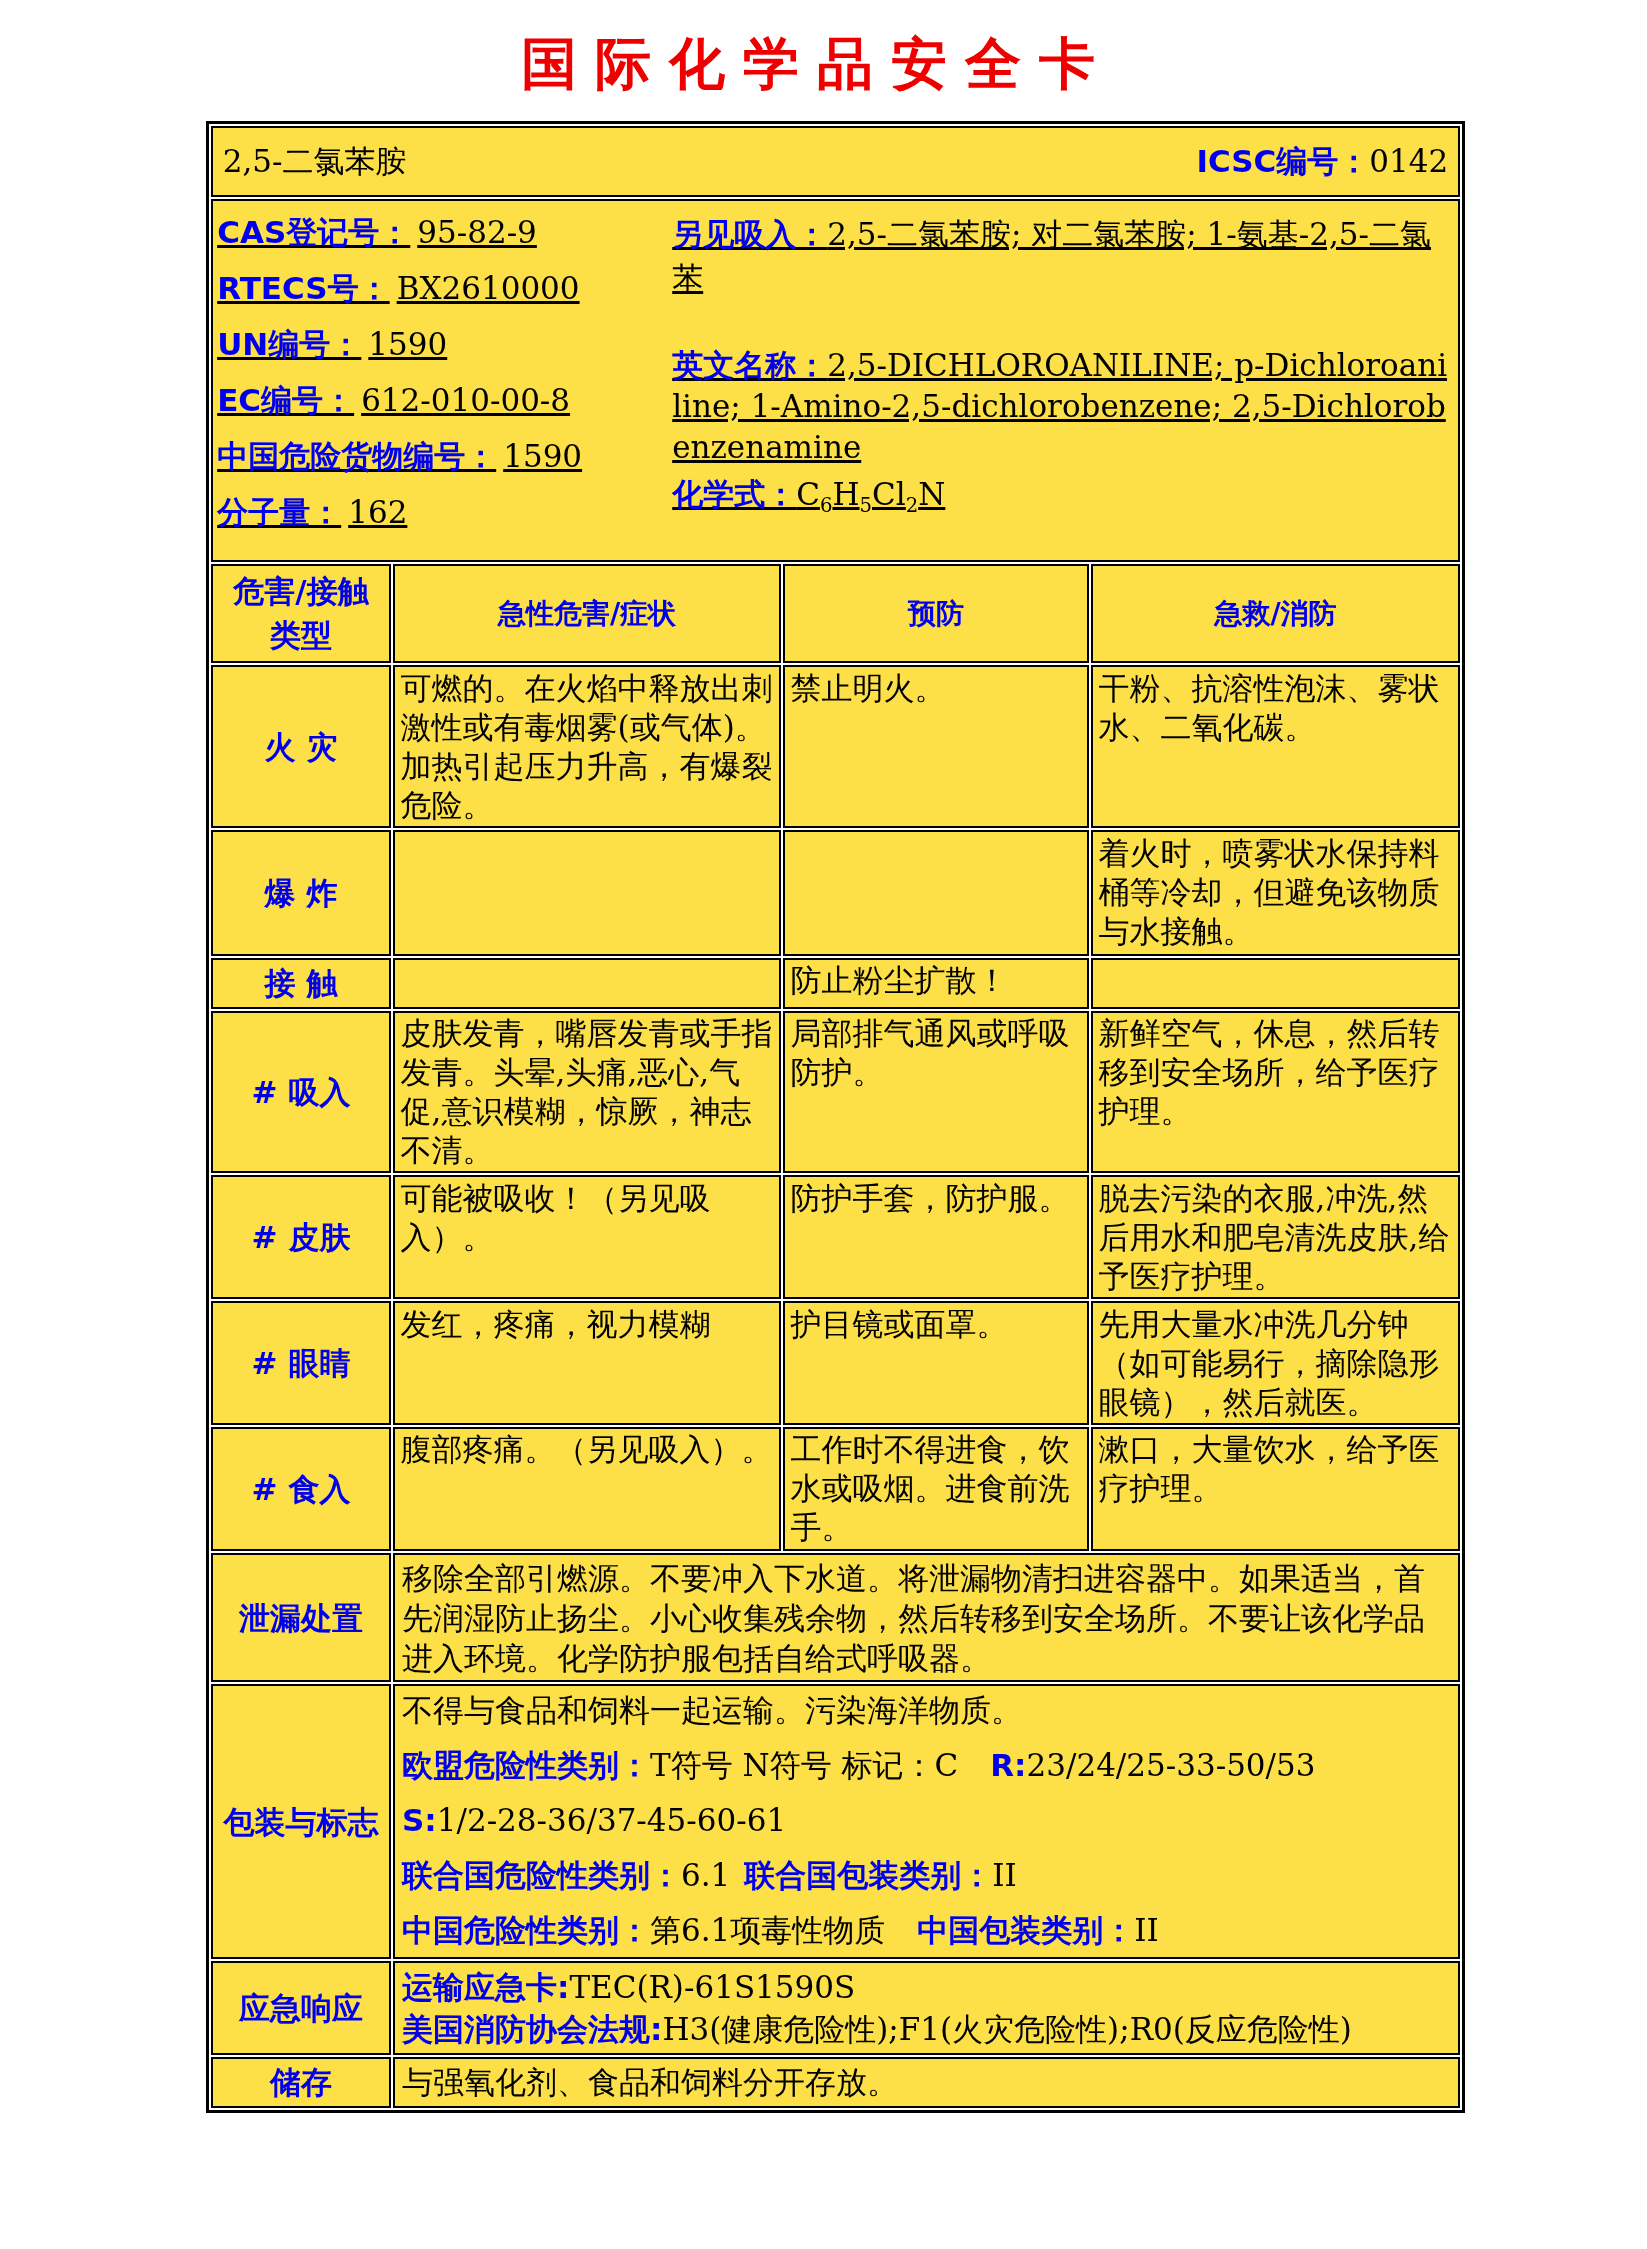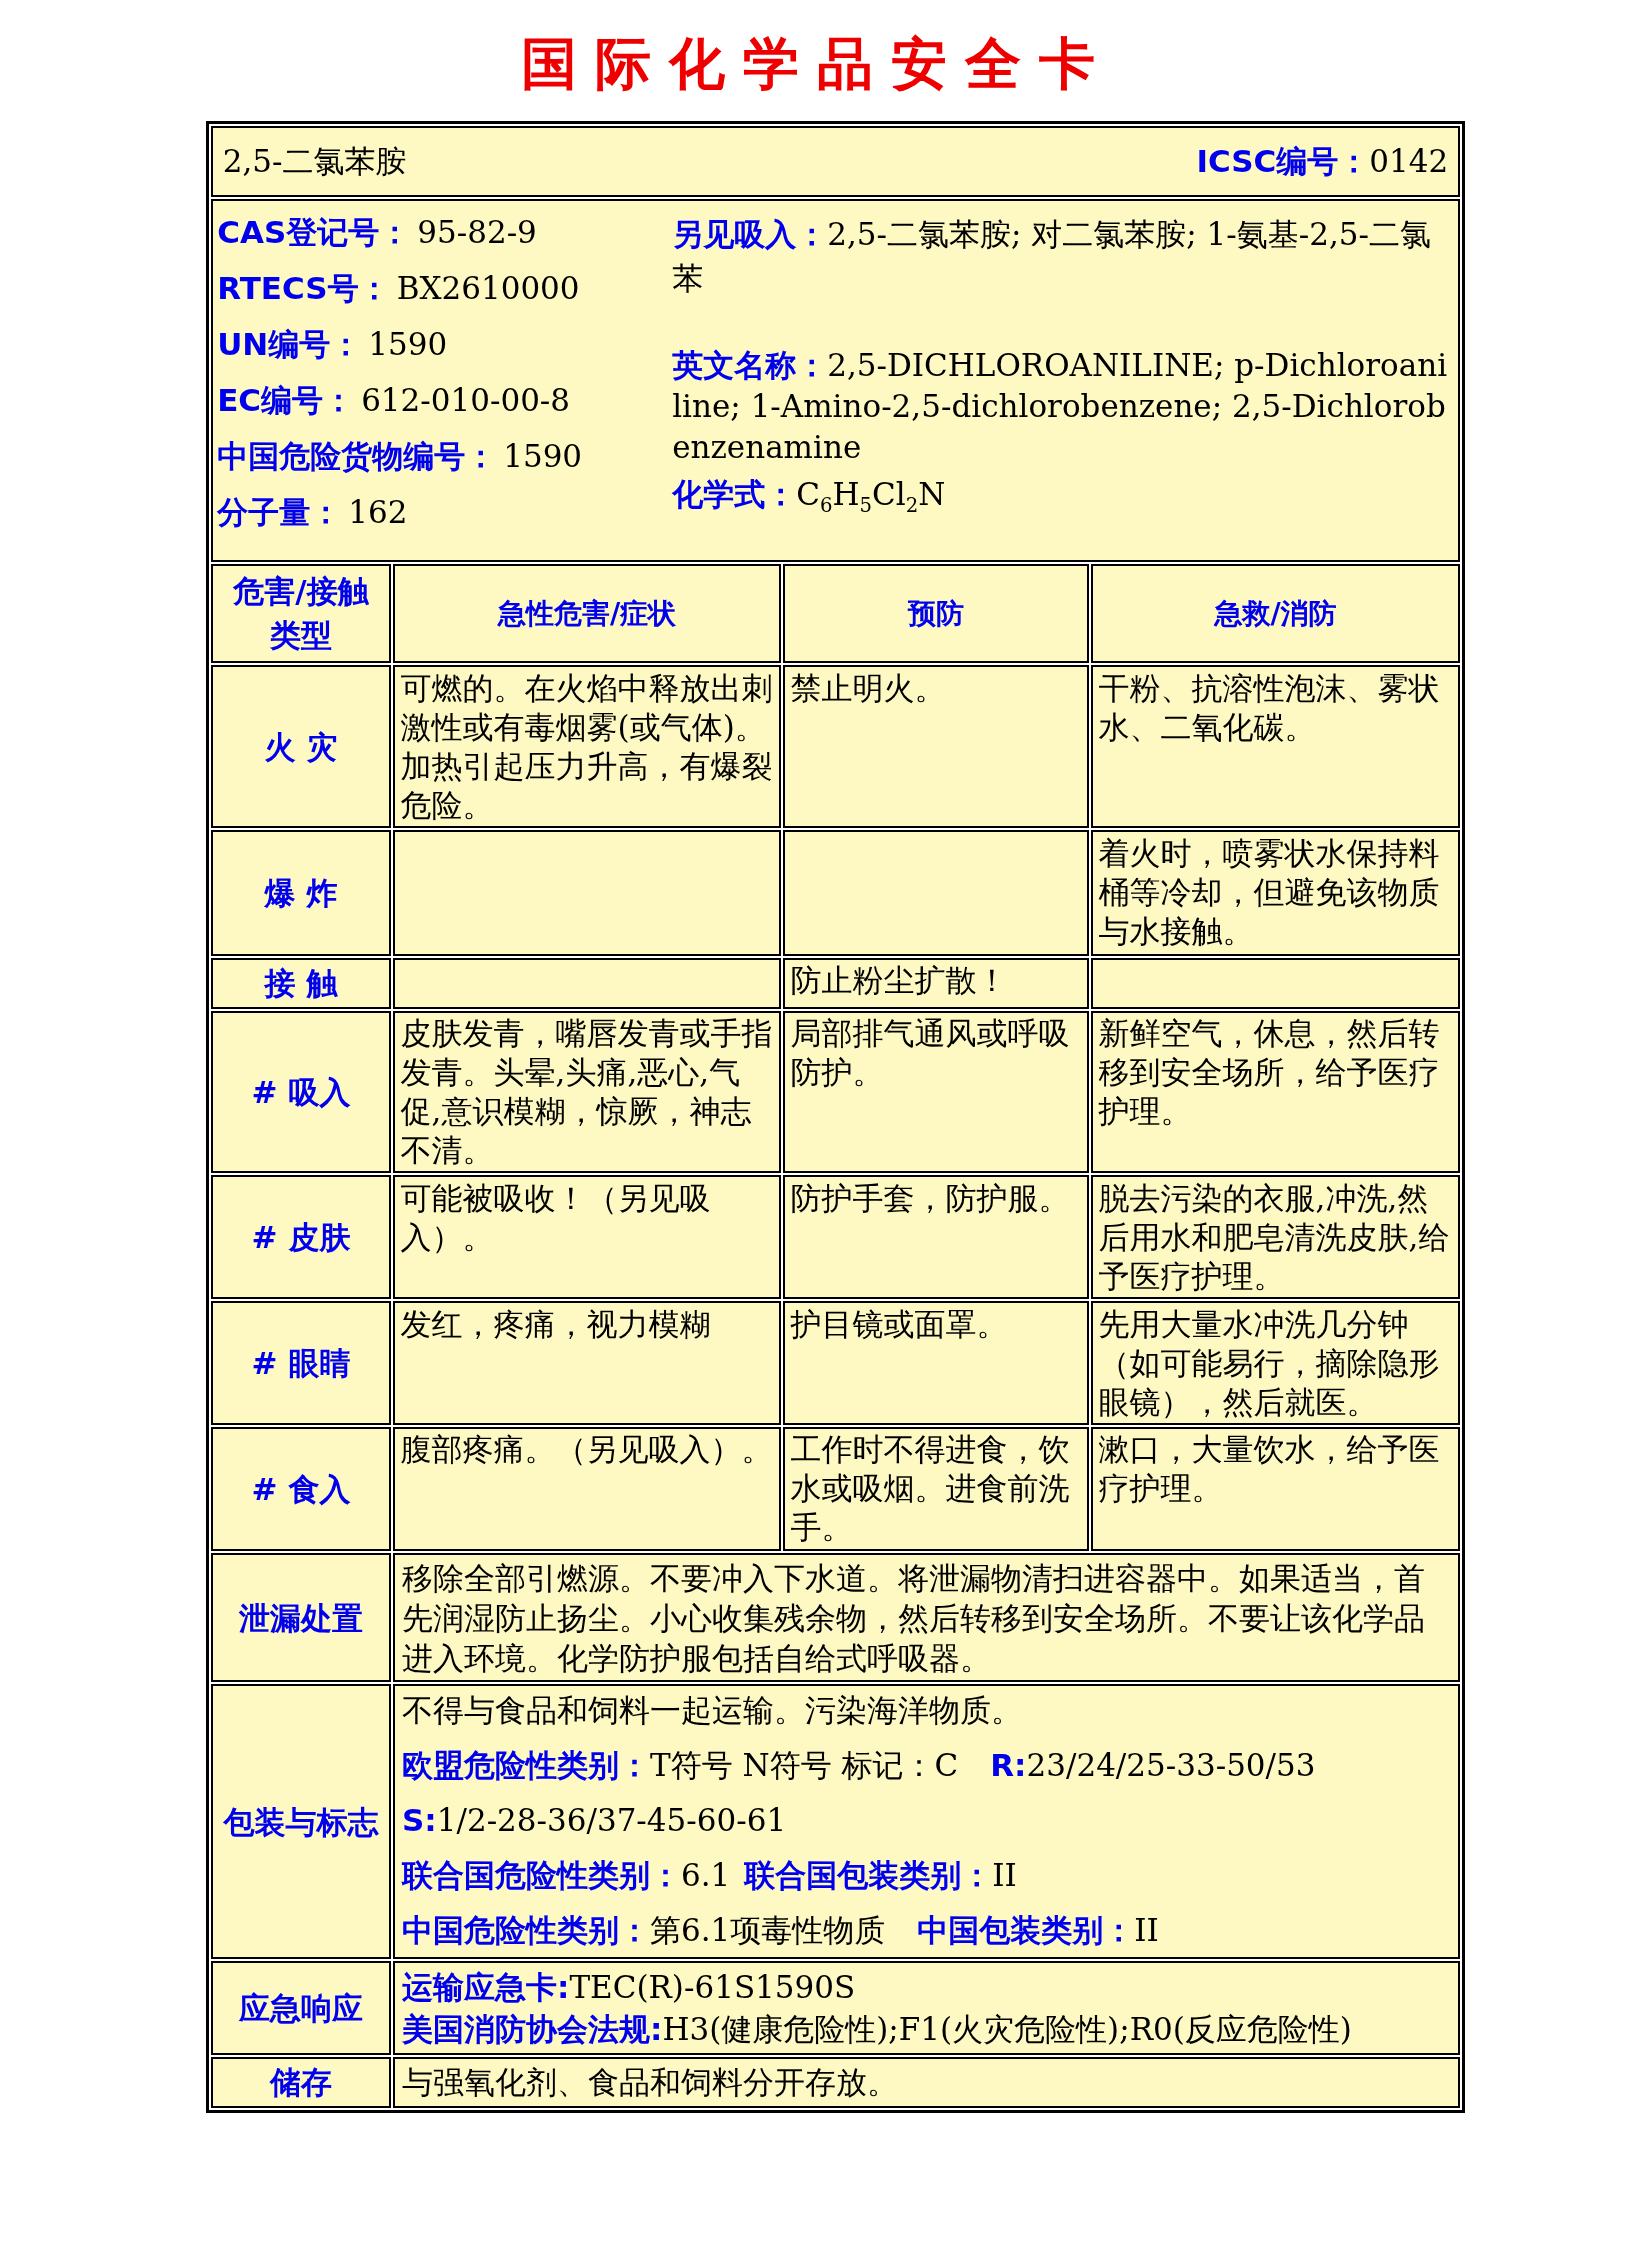--- a/index.html
+++ b/index.html
@@ -22,37 +22,37 @@
     width:1257px;
     margin-left:206px;
     border:3.5px solid #000;
     border-collapse:separate;
     border-spacing:2.8px;
     background:#fff;
     font-size:31px;
   }
   td{
     border:2.1px solid #000;
-    background:#fef9c3;
+    background:#fde047;
     padding:1.4px 5.6px;
     vertical-align:top;
     word-break:break-all;
   }
   .blue{
     color:#0000ee;
     font-weight:bold;
     font-family:"DejaVu Sans","Liberation Sans",sans-serif;
   }
   .black{color:#000;font-weight:normal;}
   
   .name-cell{padding:12.6px 9.8px;}
   .name-flex{display:flex;justify-content:space-between;align-items:baseline;}
   
   .id-cell{padding:7px 4.2px 11.2px 4.2px;}
-  .id-flex{display:flex;}
+  .id-flex{display:flex;text-decoration:underline;}
   .id-left{width:455px;flex:none;}
   .id-line{margin:4.2px 0 14px 0;white-space:nowrap;}
   .id-line .black{margin-left:7px;}
   .id-right{flex:1;min-width:0;}
   .cn-name{margin:4.2px 0 45px 0;line-height:44px;}
   .en-name{margin:0 0 4.2px 0;line-height:41px;}
   .formula-line{margin:0;line-height:42px;}
   .formula-line .black{}
   sub{font-size:19.7px;}
   

